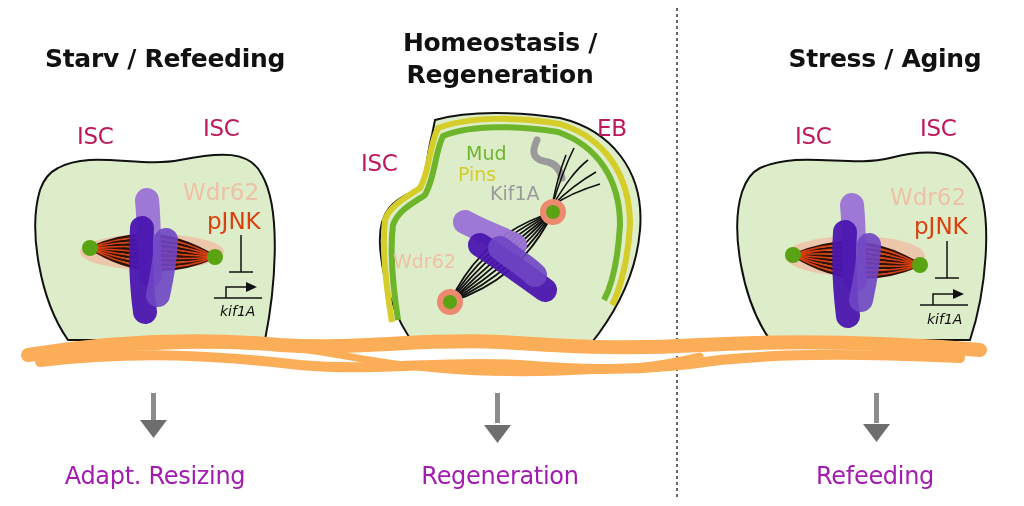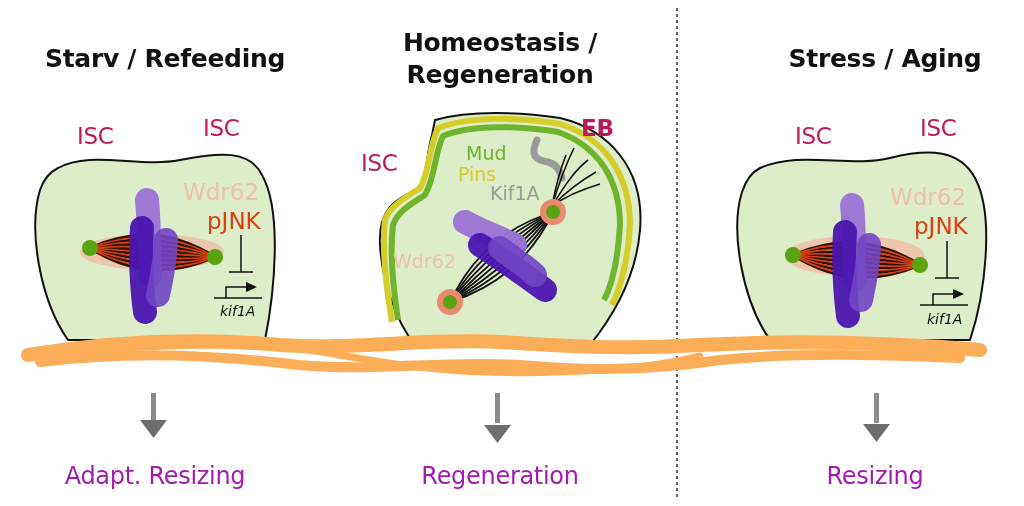--- a/index.html
+++ b/index.html
@@ -172,19 +172,19 @@
 <div class="title" style="left:20px; top:43px; width:290px;">Starv / Refeeding</div>
 <div class="title" style="left:370px; top:27px; width:260px;">
   <div>Homeostasis /</div>
   <div>Regeneration</div>
 </div>
 <div class="title" style="left:740px; top:43px; width:290px;">Stress / Aging</div>
 
 <div class="lbl" style="left:77px; top:123px;">ISC</div>
 <div class="lbl" style="left:203px; top:115px;">ISC</div>
 <div class="lbl" style="left:361px; top:150px;">ISC</div>
-<div class="lbl" style="left:581px; top:115px;font-weight:bold;">EB</div>
+<div class="lbl" style="left:597px; top:115px;">EB</div>
 <div class="lbl" style="left:795px; top:123px;">ISC</div>
 <div class="lbl" style="left:920px; top:115px;">ISC</div>
 
 <div class="outcome" style="left:40px; top:462px; width:230px;">Adapt. Resizing</div>
 <div class="outcome" style="left:395px; top:462px; width:210px;">Regeneration</div>
-<div class="outcome" style="left:780px; top:462px; width:190px;">Resizing</div>
+<div class="outcome" style="left:780px; top:462px; width:190px;">Refeeding</div>
 
 </body></html>

